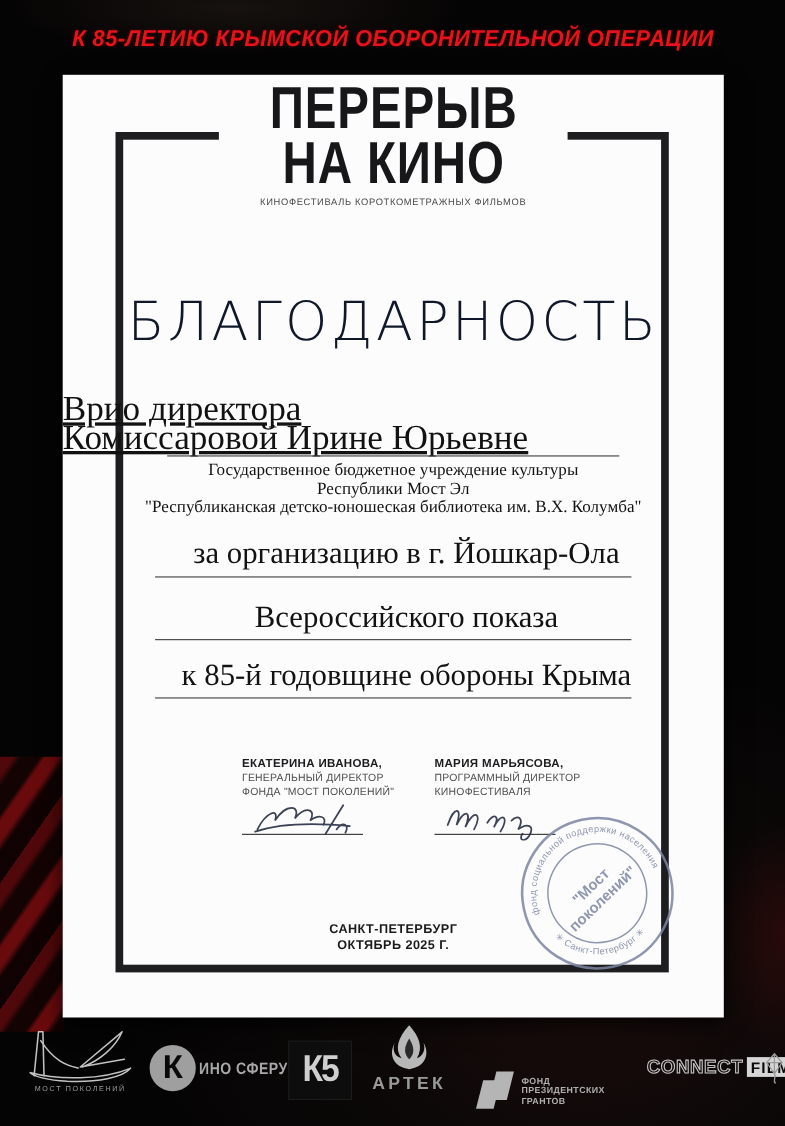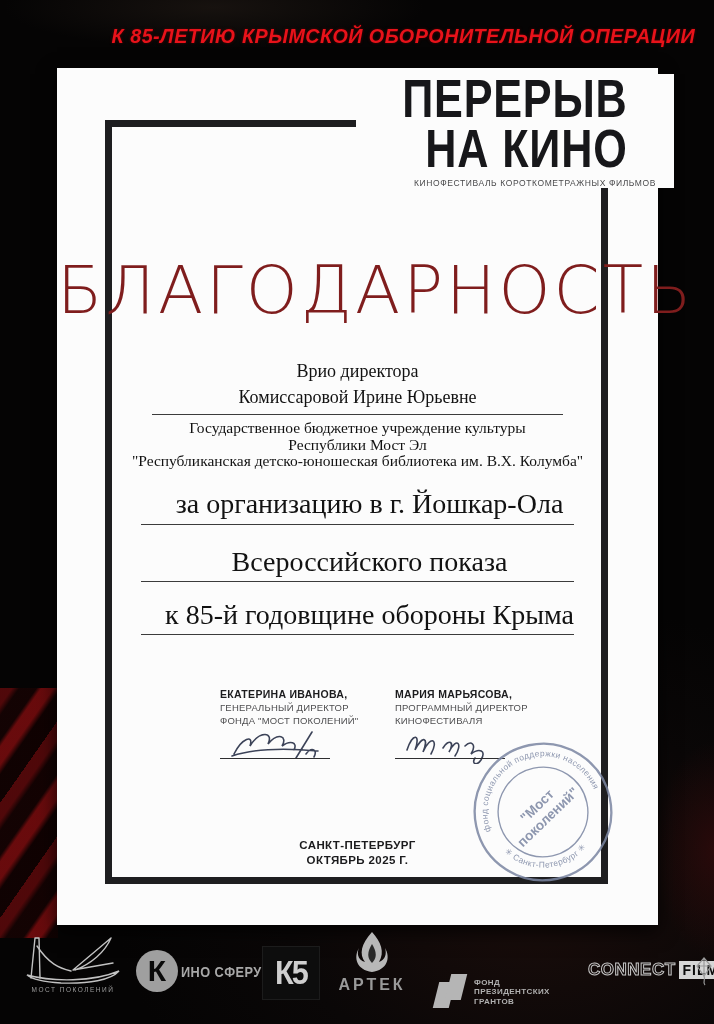--- a/index.html
+++ b/index.html
@@ -9,42 +9,42 @@
   
   .bg-red-left{position:absolute;left:0;top:688px;width:58px;height:250px;
     background:repeating-linear-gradient(125deg,#5d090b 0 10px,#160303 16px 30px,#7a0c0e 34px 44px,#120202 50px 66px);
     opacity:.85;}
   .bg-red-right{position:absolute;right:0;top:740px;width:60px;height:220px;
     background:radial-gradient(ellipse at 100% 50%, #3a0b0c 0%, transparent 70%);opacity:.6;}
   .bg-smoke{position:absolute;left:0;top:0;width:714px;height:70px;
     background:radial-gradient(ellipse 300px 60px at 30% 10%, #17120f 0%, transparent 70%);}
 
   
-  .banner{position:absolute;left:0;top:24px;width:714px;text-align:right;}
+  .banner{position:absolute;left:0;top:24px;width:714px;text-align:center;}
   .banner span{display:inline-block;font-size:21px;font-weight:900;font-style:italic;
     letter-spacing:.5px;color:#e8121a;transform:scaleX(.94);transform-origin:center;
     text-shadow:0 0 3px rgba(90,0,0,.9);white-space:nowrap;}
 
   
   .sheet{position:absolute;left:57px;top:68px;width:601px;height:857px;background:#fcfcfc;
     box-shadow:0 6px 18px rgba(0,0,0,.8);}
   .frame{position:absolute;left:48px;top:52px;width:489px;height:750px;border:7px solid #1e1e20;z-index:1;}
 
-  .logo-block{position:absolute;left:0;top:6px;width:100%;text-align:right;z-index:3;padding-left:16px;}
+  .logo-block{position:absolute;left:0;top:6px;width:100%;text-align:center;z-index:3;}
   .logo-inner{display:inline-block;background:#fcfcfc;padding:0 18px;}
   .logo-l1,.logo-l2{font-weight:900;font-size:54px;line-height:.92;letter-spacing:1px;color:#17171a;
     transform:scaleX(.8);transform-origin:center;white-space:nowrap;}
   .logo-sub{margin-top:5px;font-size:8.5px;letter-spacing:.6px;color:#4a4a4c;white-space:nowrap;}
 
-  .heading{position:absolute;left:0;top:184px;width:100%;text-align:center;z-index:2;
-    font-family:"DejaVu Sans","Liberation Sans",sans-serif;font-weight:200;font-size:66px;
-    letter-spacing:3px;color:#7f1d1d;white-space:nowrap;}
+  .heading{position:absolute;left:0;top:196px;width:100%;text-align:center;z-index:2;
+    font-family:"DejaVu Sans","Liberation Sans",sans-serif;font-weight:200;font-size:49px;
+    letter-spacing:3px;color:#0f172a;white-space:nowrap;}
 
   .serif{font-family:"Liberation Serif","DejaVu Serif",serif;color:#121212;}
-  .recipient{position:absolute;left:0;top:290px;width:100%;text-align:center;font-size:18px;line-height:26px;z-index:2;}
+  .recipient{position:absolute;left:0;top:290px;width:100%;font-size:32px;line-height:26px;z-index:2;text-decoration:underline;}
   .rule{position:absolute;background:#3c3c3c;height:1px;z-index:2;}
   .rule-recipient{left:95px;top:346px;width:411px;}
   .org{position:absolute;left:0;top:352px;width:100%;text-align:center;font-size:15.5px;line-height:16.5px;z-index:2;}
   .body-line{position:absolute;left:0;width:100%;text-align:center;font-size:28px;z-index:2;padding-left:12px;}
   .bl1{top:420px;} .bl2{top:478px;} .bl3{top:531px;}
   .rule-b1{left:84px;top:456px;width:433px;}
   .rule-b2{left:84px;top:513px;width:433px;}
   .rule-b3{left:84px;top:566px;width:433px;}
 
   .sig{position:absolute;top:620px;width:160px;z-index:2;}

